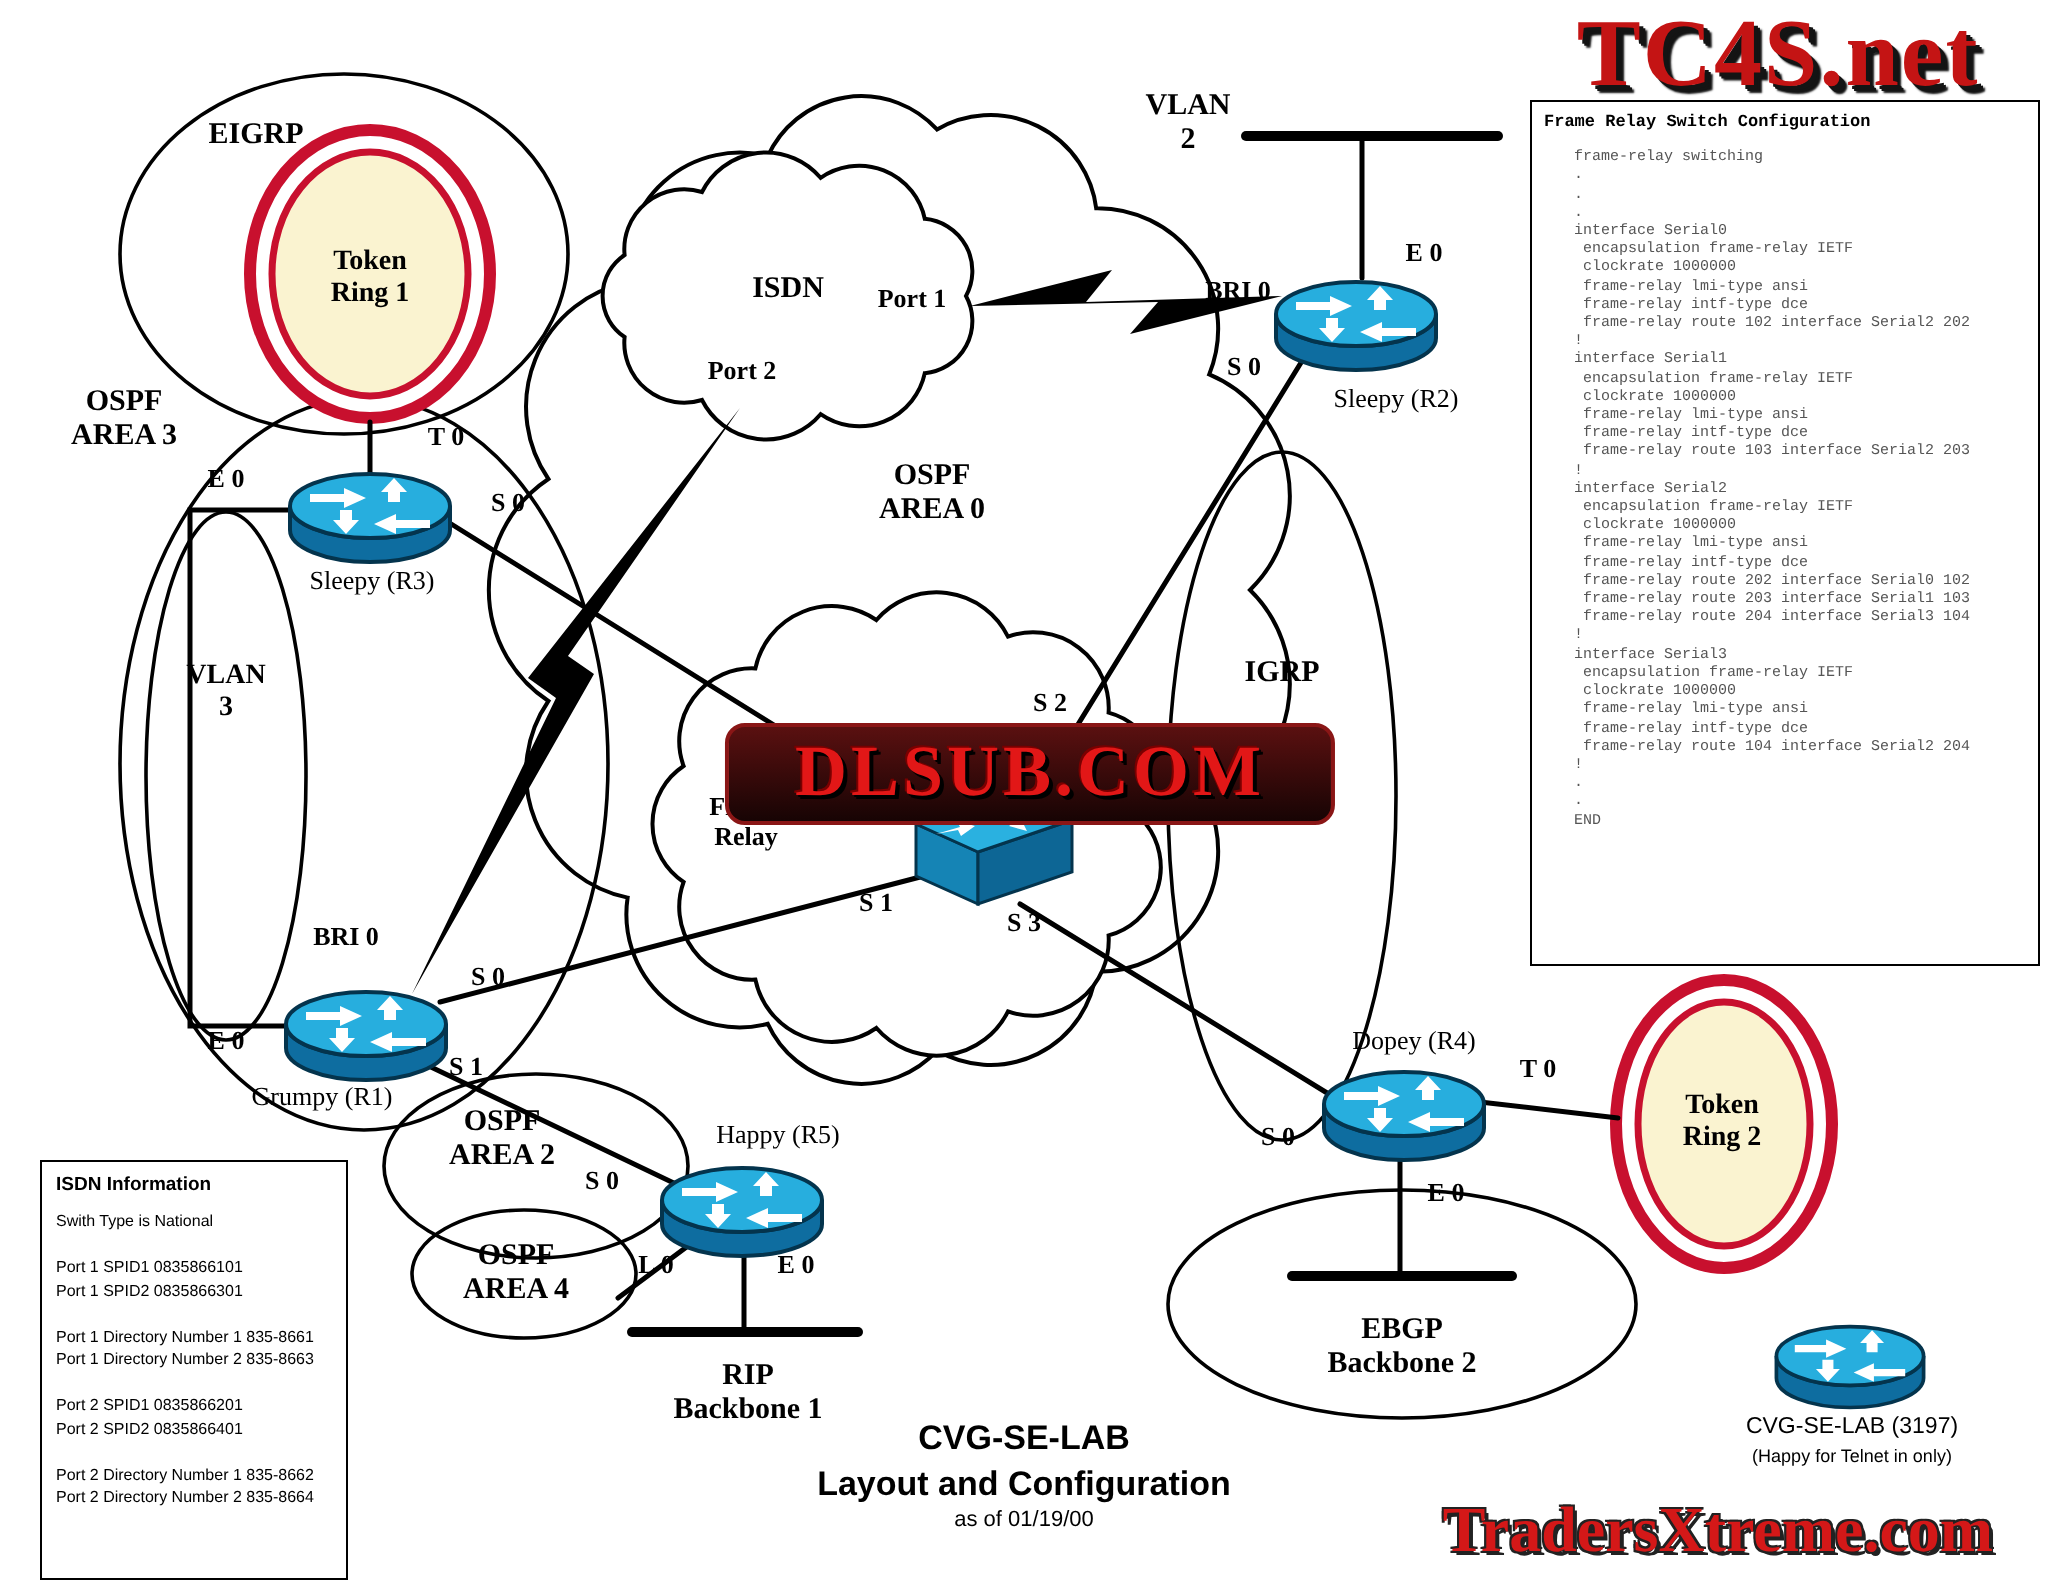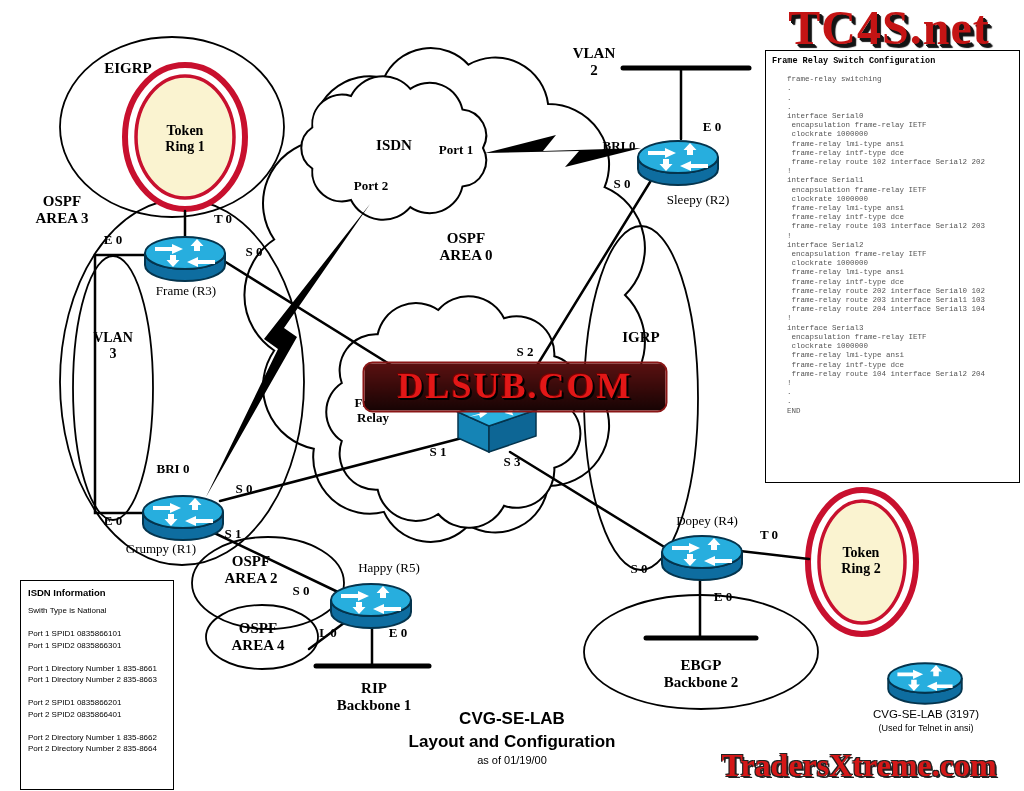--- a/index.html
+++ b/index.html
@@ -142,21 +142,21 @@
   <div class="lbl area" style="left:374px;top:697px">RIP
 Backbone 1</div>
   <div class="lbl area" style="left:701px;top:674px">EBGP
 Backbone 2</div>
   <div class="lbl tr" style="left:861px;top:561px">Token
 Ring 2</div>
 
   <div class="lbl" style="left:223px;top:219px">T 0</div>
   <div class="lbl" style="left:113px;top:240px">E 0</div>
   <div class="lbl" style="left:254px;top:252px">S 0</div>
-  <div class="lbl rname" style="left:186px;top:291px">Frame (R3)</div>
+  <div class="lbl rname" style="left:186px;top:291px">Sleepy (R3)</div>
 
   <div class="lbl" style="left:712px;top:127px">E 0</div>
   <div class="lbl" style="left:619px;top:146px">BRI 0</div>
   <div class="lbl" style="left:622px;top:184px">S 0</div>
   <div class="lbl rname" style="left:698px;top:200px">Sleepy (R2)</div>
 
   <div class="lbl" style="left:173px;top:469px">BRI 0</div>
   <div class="lbl" style="left:244px;top:489px">S 0</div>
   <div class="lbl" style="left:113px;top:521px">E 0</div>
   <div class="lbl" style="left:233px;top:534px">S 1</div>
@@ -174,21 +174,21 @@
 
   <div class="lbl" style="left:444px;top:369px">S 0</div>
   <div class="lbl" style="left:525px;top:352px">S 2</div>
   <div class="lbl" style="left:438px;top:452px">S 1</div>
   <div class="lbl" style="left:512px;top:462px">S 3</div>
 
   <div class="lbl title1" style="left:512px;top:719px">CVG-SE-LAB</div>
   <div class="lbl title1" style="left:512px;top:742px">Layout and Configuration</div>
   <div class="lbl title3" style="left:512px;top:760px">as of 01/19/00</div>
   <div class="lbl telnet-name" style="left:926px;top:714px">CVG-SE-LAB (3197)</div>
-  <div class="lbl telnet-note" style="left:926px;top:728px">(Used for Telnet in ansi)</div>
+  <div class="lbl telnet-note" style="left:926px;top:728px">(Happy for Telnet in only)</div>
 
   <div class="tc4s" style="left:889px;top:27px">TC4S.net</div>
   <div class="dlsub" style="left:515px;top:387px">
     <span>DLSUB.COM</span>
   </div>
   <div class="traders" style="left:859px;top:765px">TradersXtreme.com</div>
 
   <div class="infobox isdn-box">
     <div class="bt">ISDN Information</div>
     <div class="bl">Swith Type is National

